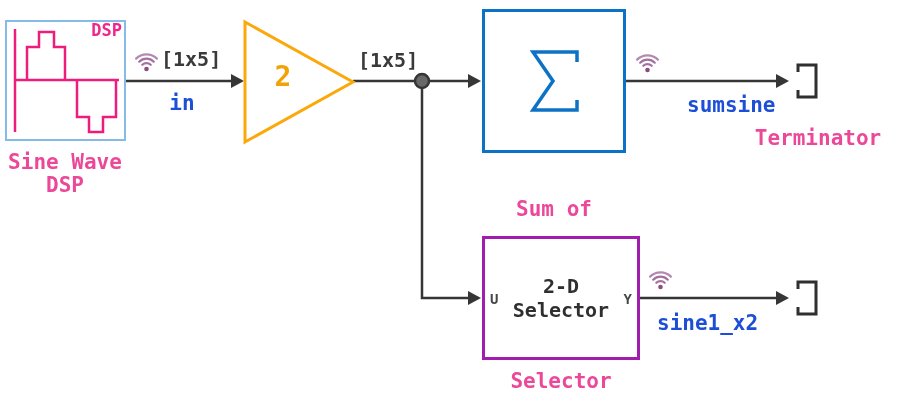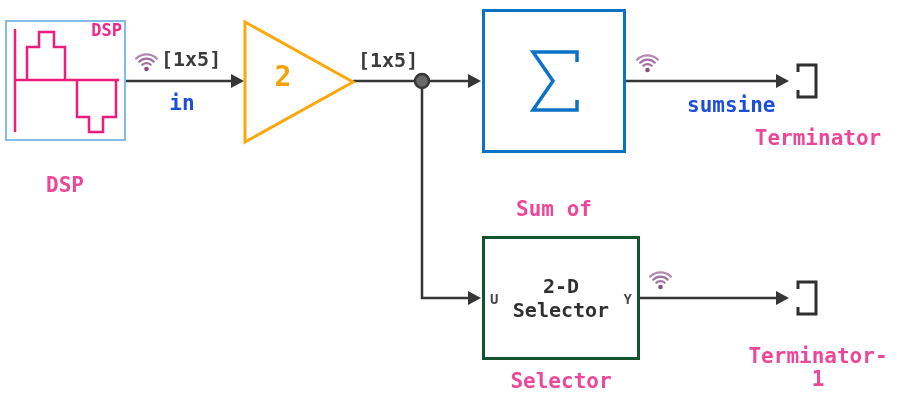--- a/index.html
+++ b/index.html
@@ -5,21 +5,21 @@
   html,body { margin:0; padding:0; background:#ffffff; }
   .canvas {
     position:relative; width:897px; height:404px; background:#ffffff;
     font-family:"DejaVu Sans Mono","Liberation Mono",monospace; overflow:hidden;padding-left:16px;
   }
   .wires { position:absolute; left:0; top:0; width:897px; height:404px; }
 
   .block { position:absolute; background:#ffffff; box-sizing:border-box; }
   .sine-block   { left:5px;   top:20px;  width:121px; height:121px; border:2px solid #85BBE8; }
   .sum-block    { left:482px; top:9px;   width:144px; height:144px; border:3px solid #0C72C6; }
-  .selector-block { left:482px; top:236px; width:158px; height:124px; border:3px solid #14532d;
+  .selector-block { left:482px; top:236px; width:158px; height:124px; border:3px solid #a21caf;
     display:flex; flex-direction:column; align-items:center; justify-content:center; }
 
   .dsp-corner { position:absolute; top:-2px; right:2px; font-size:17px; font-weight:600; color:#F0268C; }
 
   .selector-body { font-size:20px; font-weight:600; color:#2F2F2F; line-height:24px; text-align:center; }
   .port-label { position:absolute; font-size:14px; font-weight:600; color:#474747; top:52px; }
   .port-u { left:5px; }
   .port-y { right:5px; }
 
   .gain-value { position:absolute; left:268px; top:62px; width:30px; text-align:center;
@@ -78,21 +78,21 @@
 
   <div class="block sine-block">
     <svg width="117" height="117" viewBox="0 0 117 117">
       <path d="M8,7 V110" fill="none" stroke="#EE1C7C" stroke-width="2.5"></path>
       <path d="M8,58 H112" fill="none" stroke="#EE1C7C" stroke-width="2.5"></path>
       <path d="M20,58 V25 H32 V10 H47 V25 H58 V58" fill="none" stroke="#EE1C7C" stroke-width="2.5"></path>
       <path d="M70,58 V95 H82 V110 H96 V95 H109 V58" fill="none" stroke="#EE1C7C" stroke-width="2.5"></path>
     </svg>
     <div class="dsp-corner">DSP</div>
   </div>
-  <div class="block-label" style="left:2px; top:151px; width:126px;"><br><span>DSP</span></div>
+  <div class="block-label" style="left:2px; top:151px; width:126px;"><span>Sine Wave</span><br><span>DSP</span></div>
 
   <div class="dim-label" style="left:161px; top:51px;">[1x5]</div>
   <div class="signal-label" style="left:150px; top:92px; width:64px; text-align:center;">in</div>
 
   <svg style="position:absolute; left:242px; top:19px;" width="114" height="126" viewBox="0 0 114 126">
     <polygon points="3,3 3,123 111,63" fill="#ffffff" stroke="#FBA80A" stroke-width="3" stroke-linejoin="miter"></polygon>
   </svg>
   <div class="gain-value">2</div>
 
   <div class="dim-label" style="left:358px; top:52px;">[1x5]</div>
@@ -107,15 +107,15 @@
   <div class="signal-label" style="left:674px; top:94px;margin-left:13px;">sumsine</div>
   <div class="block-label" style="left:739px; top:127px; width:158px;">Terminator</div>
 
   <div class="block selector-block">
     <div class="selector-body"><span>2-D</span><br><span>Selector</span></div>
     <div class="port-label port-u">U</div>
     <div class="port-label port-y">Y</div>
   </div>
   <div class="block-label" style="left:482px; top:370px; width:158px;">Selector</div>
 
-  <div class="block-label" style="left:739px; top:345px; width:158px;"><span>Terminator-</span><br><span>1</span></div>
+  <div class="signal-label" style="left:657px; top:312px;">sine1_x2</div>
 
 </div>
 
 </body></html>

